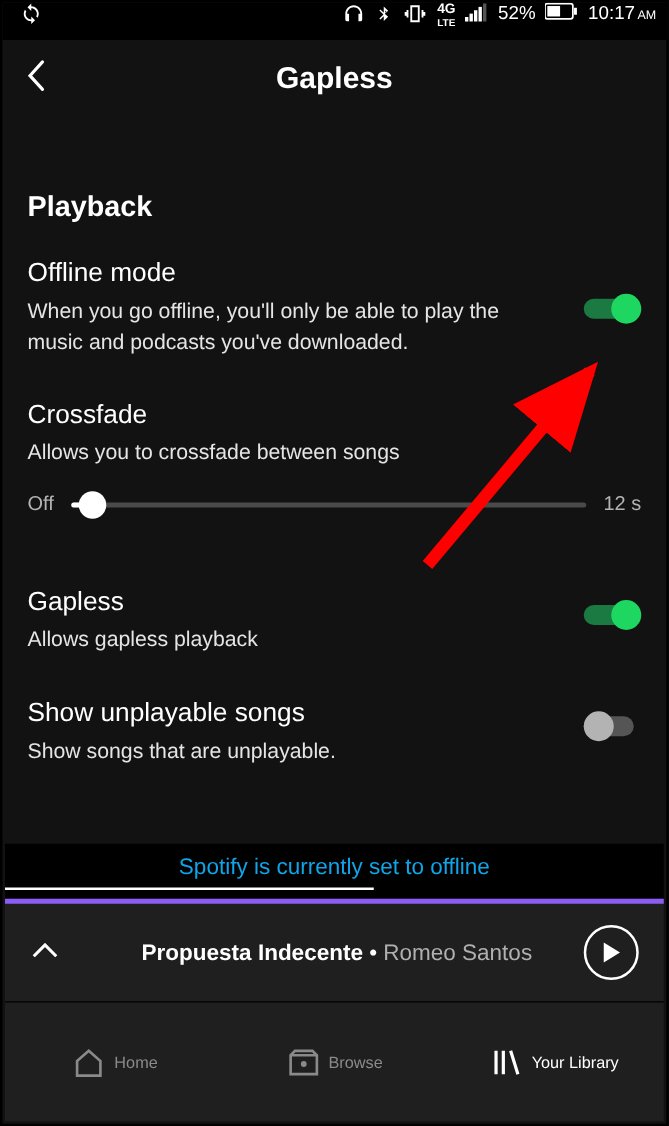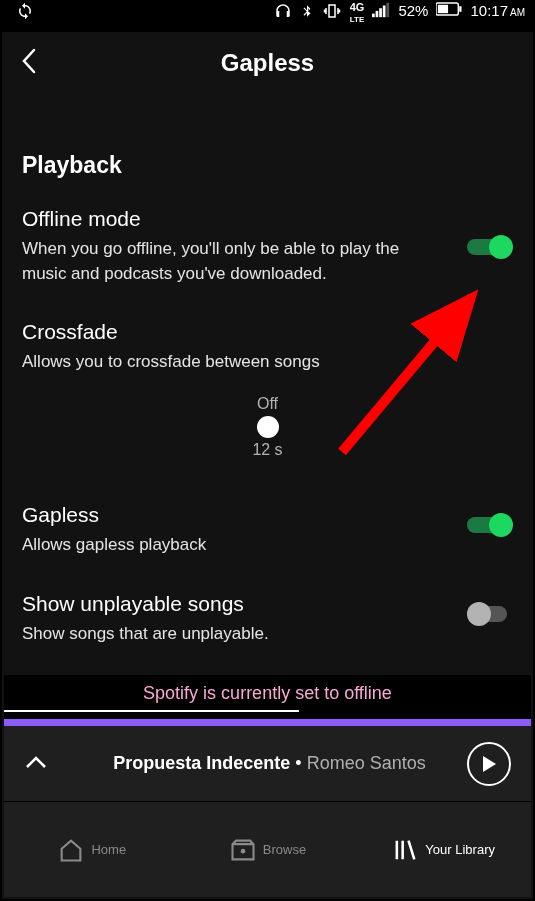--- a/index.html
+++ b/index.html
@@ -48,49 +48,49 @@
     width: 24px; height: 24px; border-radius: 50%;
     background: #b3b3b3; position: absolute; top: 0; left: 0;
     transition: left .1s;
   }
   .toggle.on .knob { background: #1ed760; left: 22px; }
   .toggle.gapless { top: 10px; }
   .toggle.unplayable { top: 10px; }
   
   .slider-row {
     display: flex; align-items: center; gap: 14px;
-    margin-top: 20px; margin-bottom: 44px; flex-direction: column;
+    margin-top: 20px; margin-bottom: 57px;
   }
   .slider-row .lbl { font-size: 16px; color: #b3b3b3; }
   .slider {
     flex: 1; height: 4px; background: #4a4a4a; border-radius: 2px;
     position: relative;
   }
   .slider .fill {
     height: 100%; width: 4%; background: #fff; border-radius: 2px;
   }
   .slider .thumb {
     position: absolute; top: 50%; left: 4%;
     width: 22px; height: 22px; background: #fff; border-radius: 50%;
     transform: translate(-50%, -50%);
   }
   
   .toast {
     position: absolute; left: 2px; right: 2px; bottom: 179px;
-    background: #000; color: #f9a8d4; text-align: center;
+    background: #000; color: #0ea5e9; text-align: center;
     font-size: 18px; padding: 8px 0;
   }
   .toast .underline {
     height: 2px; background: #fff; width: 56%; margin-top: 6px;
   }
   
   .nowplaying {
     position: absolute; left: 2px; right: 2px; bottom: 98px;
     background: #1f1f1f;
-    border-top: 7px solid #8b5cf6;
+    border-top: 4px solid #8b5cf6;
     display: flex; align-items: center; height: 82px;
     padding: 0 20px;
   }
   .nowplaying .chev { margin-right: 24px; }
   .nowplaying .txt { flex: 1; font-size: 18px; text-align: center; }
   .nowplaying .txt .artist { color: #b0b0b0; }
   .nowplaying .playbtn {
     width: 44px; height: 44px; border: 2px solid #fff; border-radius: 50%;
     display: flex; align-items: center; justify-content: center;
   }

